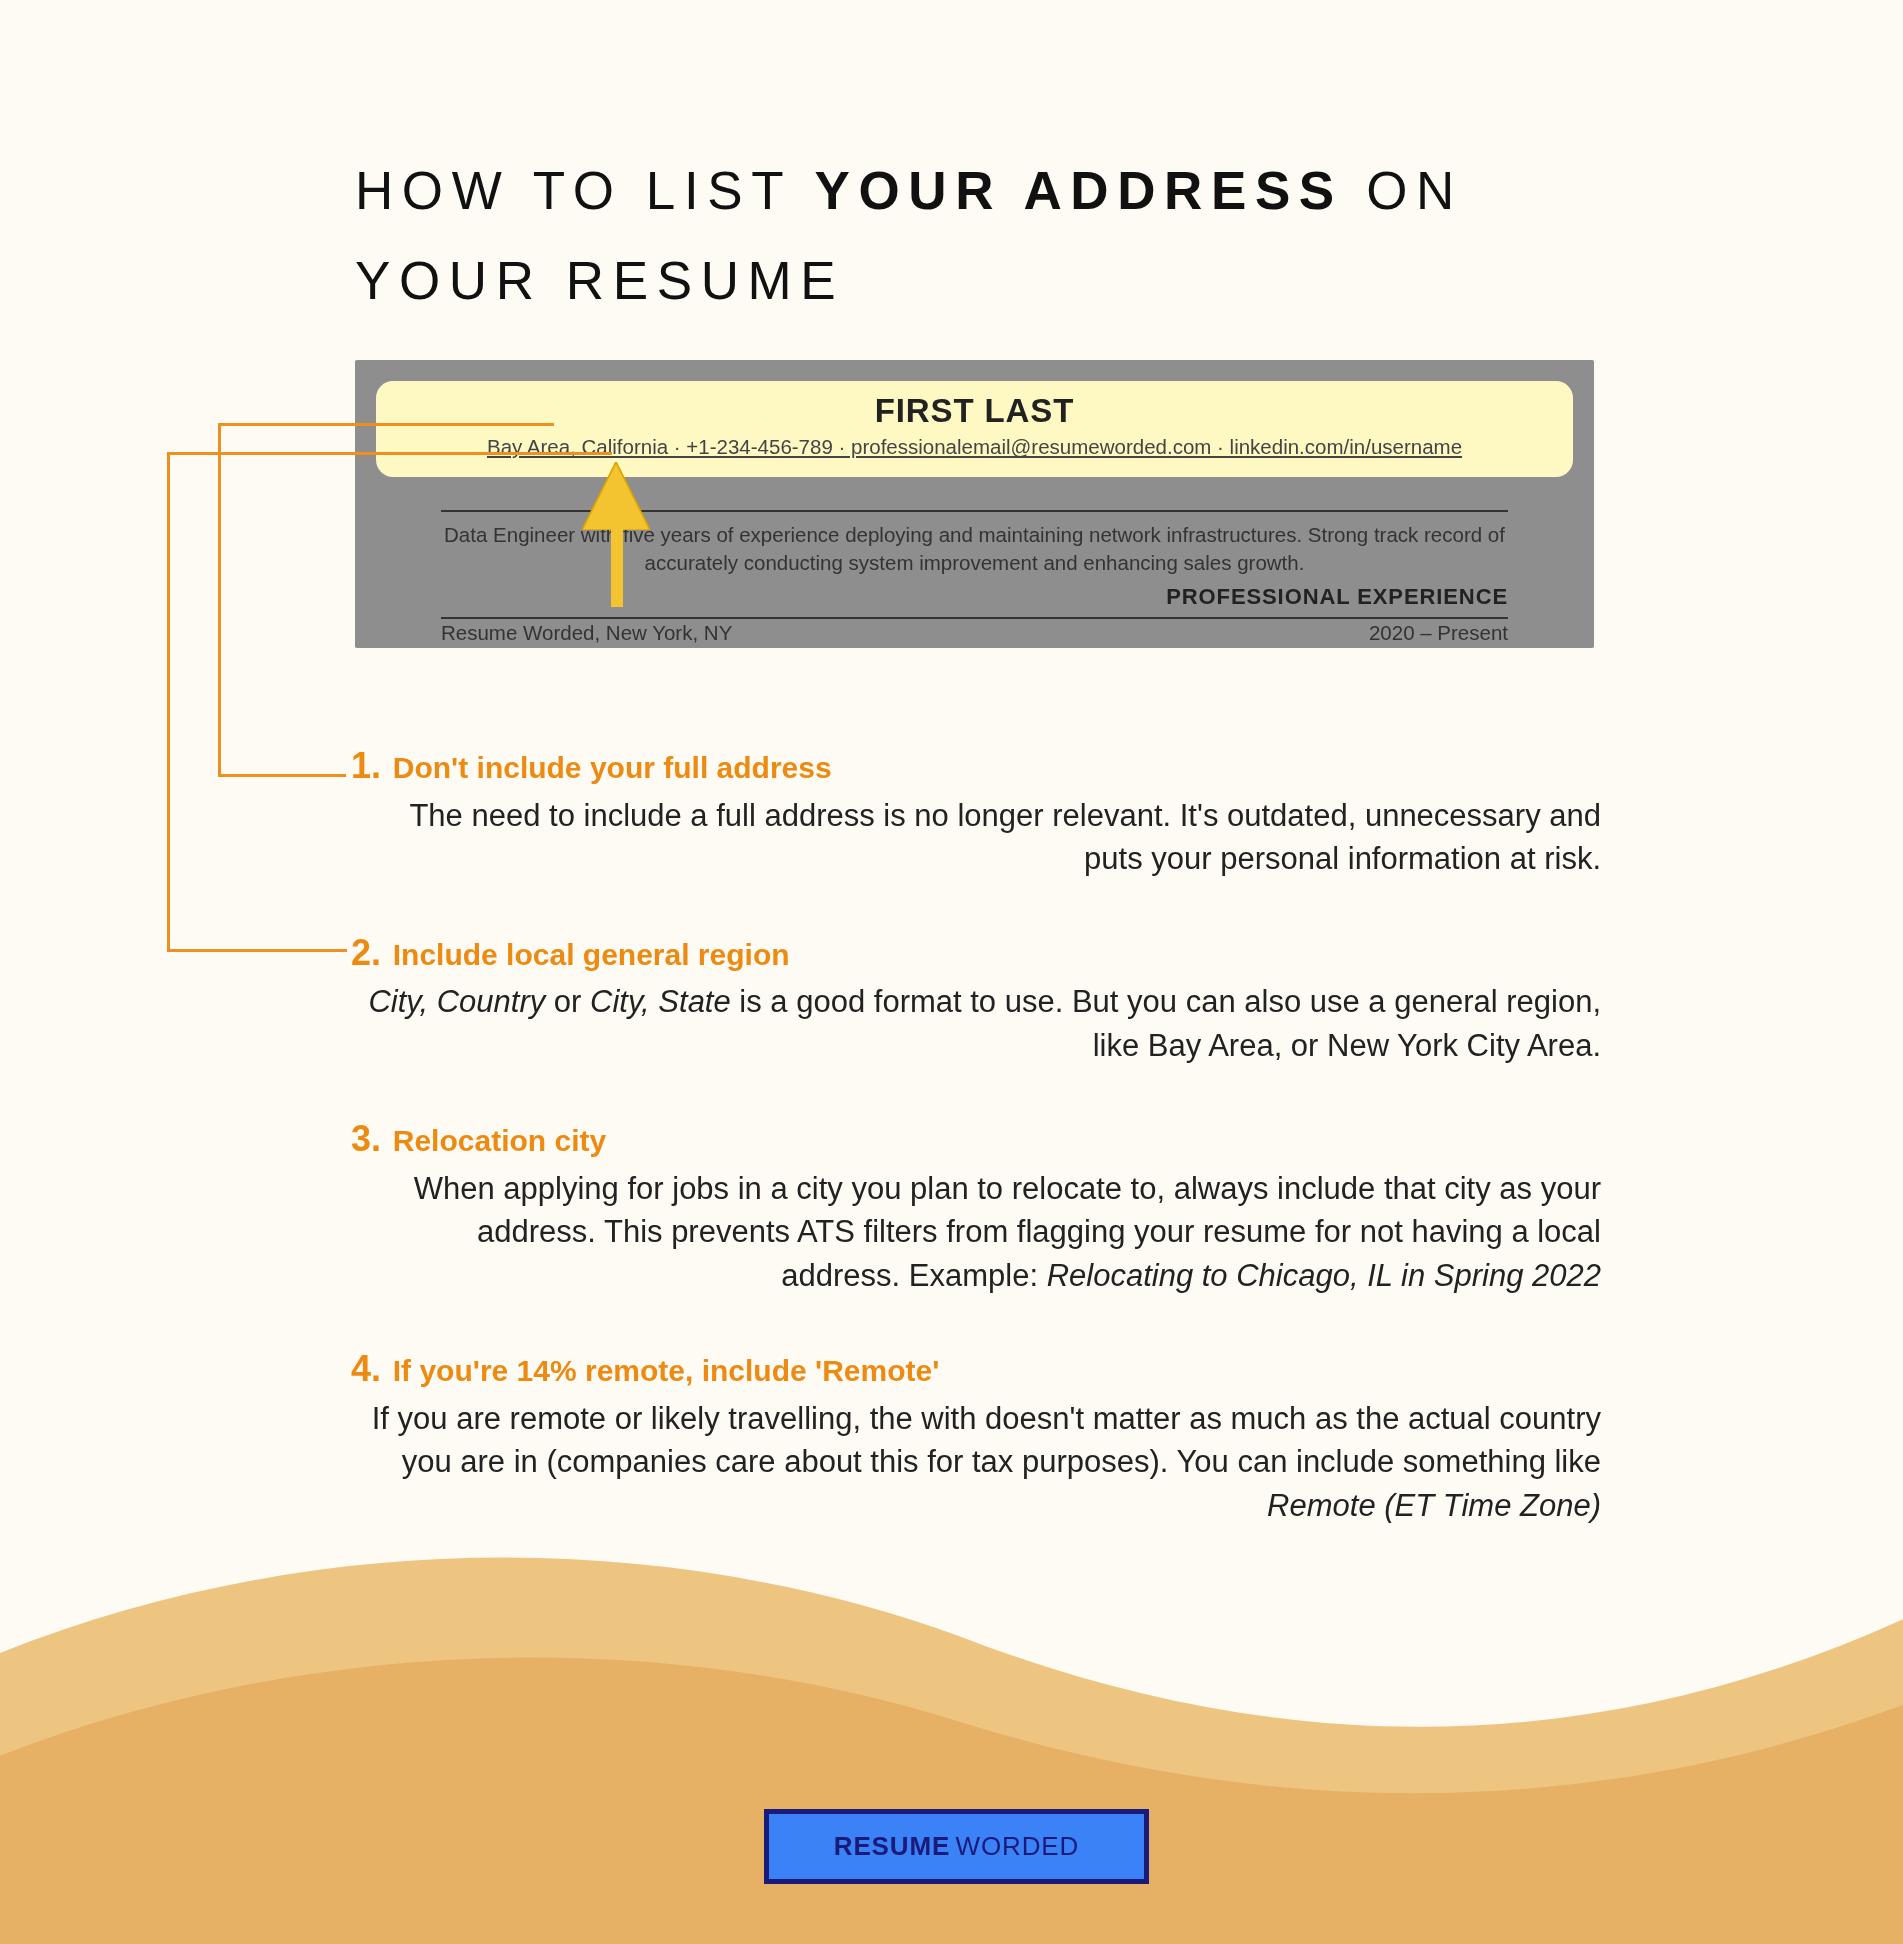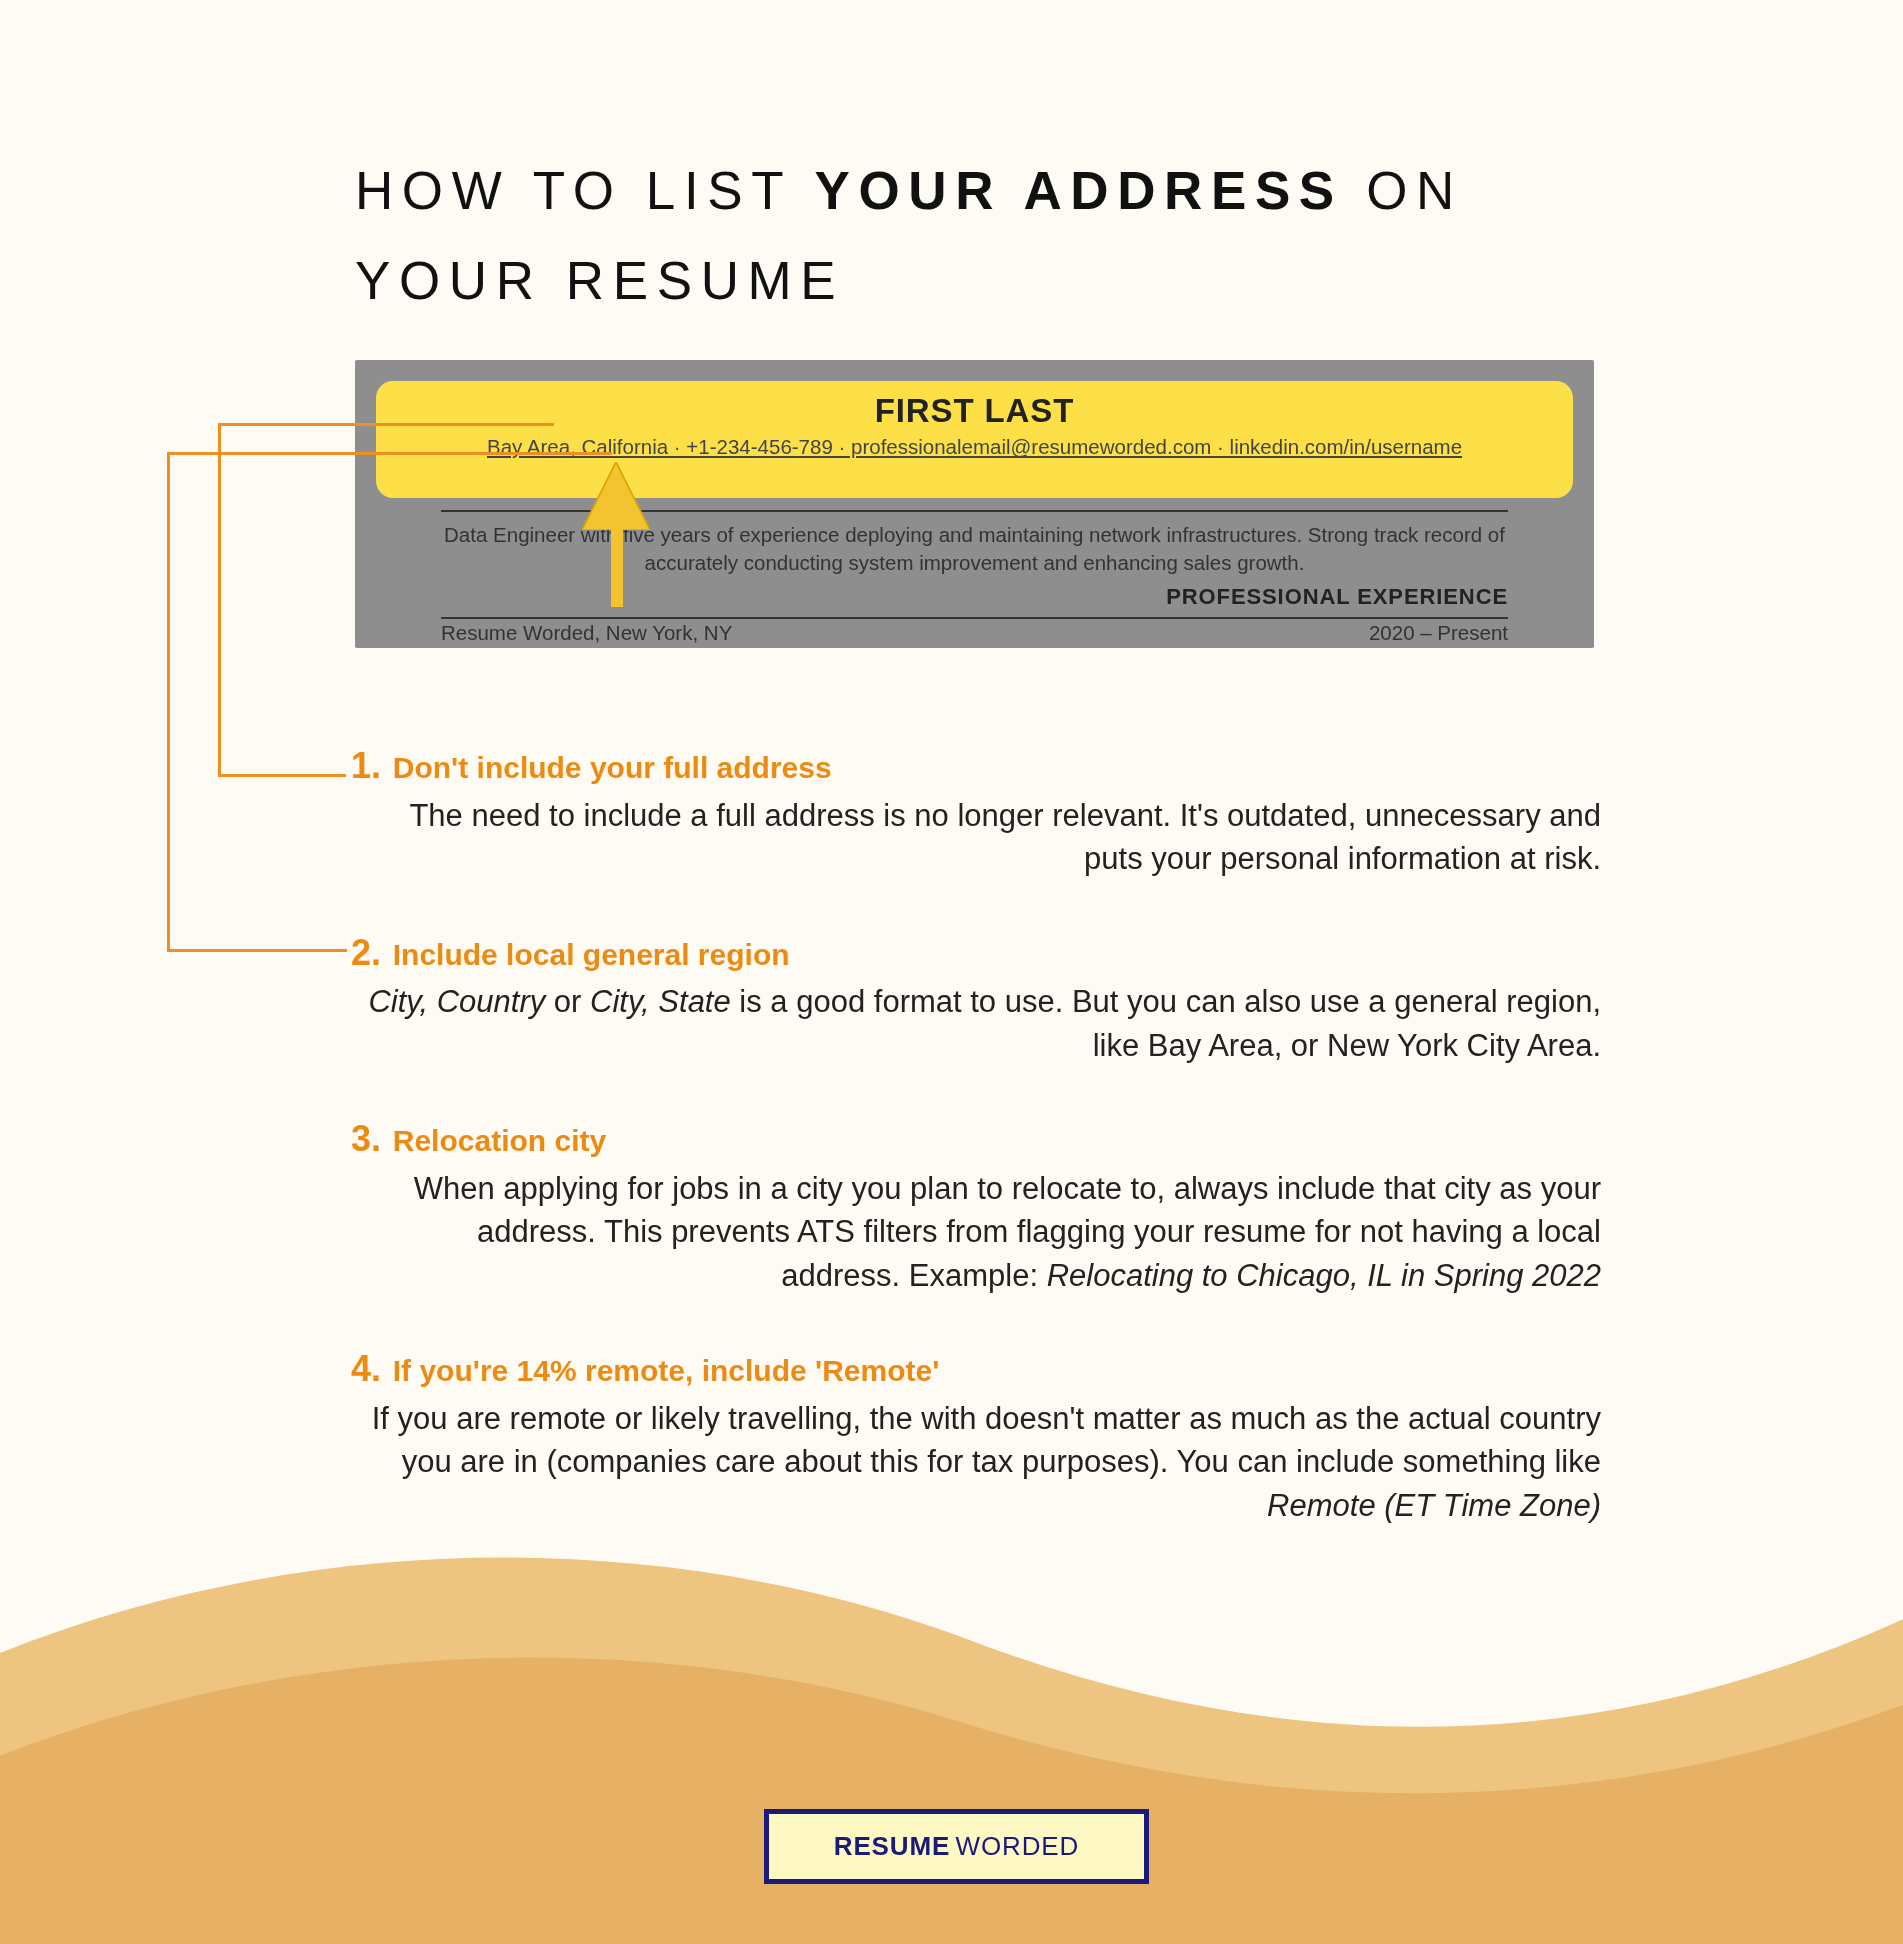--- a/index.html
+++ b/index.html
@@ -39,22 +39,22 @@
     width: 1239px;
     height: 288px;
     background: #8e8e8e;
     border-radius: 1.7px;
   }
   .snippet-inner {
     position: absolute;
     left: 21.4px;
     top: 21.4px;
     right: 21.4px;
-    height: 117px;
-    background: #fde047;
+    height: 96px;
+    background: #fef9c3;
     border-radius: 17px;
     text-align: center;
     padding-top: 11px;
     box-sizing: border-box;
   }
   .snippet-name {
     font-size: 33px;
     font-weight: 800;
     letter-spacing: 0.9px;
     color: #222;
@@ -158,21 +158,21 @@
     left: 0;
     width: 1904px;
     height: 445px;
   }
   .logo-box {
     position: absolute;
     left: 764px;
     bottom: 60px;
     width: 375px;
     height: 65px;
-    background: #fef9c3;
+    background: #3b82f6;
     border: 5.1px solid #1a1a7a;
     display: flex;
     align-items: center;
     justify-content: center;
     font-size: 26px;
     letter-spacing: 0.9px;
   }
   .logo-box .r { font-weight: 800; color: #1a1a7a; }
   .logo-box .w { font-weight: 400; color: #1a1a7a; margin-left: 5.1px; }
 </style>

